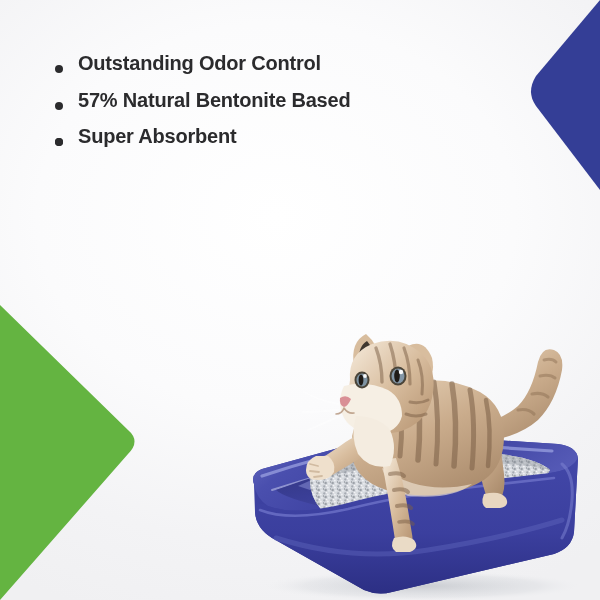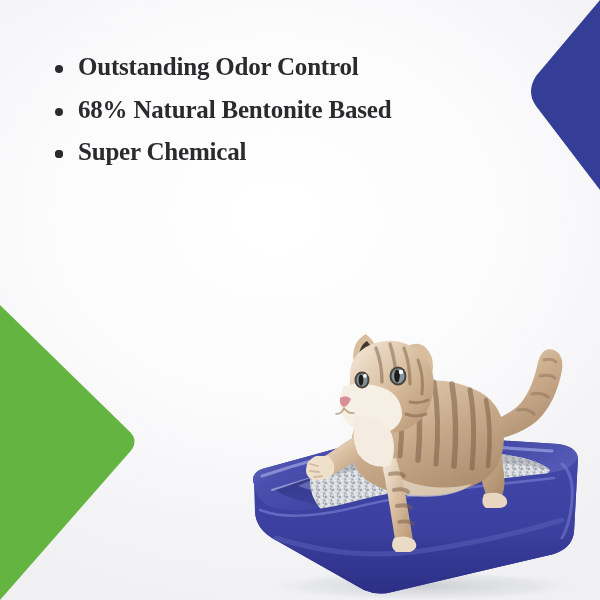--- a/index.html
+++ b/index.html
@@ -48,26 +48,25 @@
     top: 52px;
     width: 470px;
     list-style: none;
     margin: 0;
     padding: 0;
   }
   #feature-list li {
     position: relative;
     padding-left: 26px;
     margin-bottom: 13px;
-    font-size: 25px;
+    font-size: 20px;
     line-height: 1.18;
     font-weight: 700;
     letter-spacing: -0.2px;
     color: #2b2b2d;
-    font-family: Liberation Serif, serif;
   }
   #feature-list li .bullet-dot {
     position: absolute;
     left: 3px;
     top: 13px;
     width: 8px;
     height: 8px;
     border-radius: 50%;
     background: #2b2b2d;
   }
@@ -103,28 +102,28 @@
     </svg>
   </div>
 
   <ul id="feature-list">
     <li>
       <span class="bullet-dot"></span>
       <span>Outstanding Odor Control</span>
     </li>
     <li>
       <span class="bullet-dot"></span>
-      <span>68% Natural Bentonite Based</span>
+      <span>57% Natural Bentonite Based</span>
     </li>
     <li>
       <span class="bullet-dot"></span>
     </li>
     <li>
       <span class="bullet-dot"></span>
-      <span>Super Chemical</span>
+      <span>Super Absorbent</span>
     </li>
   </ul>
 
   <div id="product-photo">
     <svg viewBox="0 0 368 276" aria-hidden="true">
       <defs>
         <linearGradient id="trayFrontGrad" x1="0" y1="0" x2="0" y2="1">
           <stop offset="0%" stop-color="#4247a8"></stop>
           <stop offset="55%" stop-color="#3b3f9e"></stop>
           <stop offset="100%" stop-color="#2c2f84"></stop>

